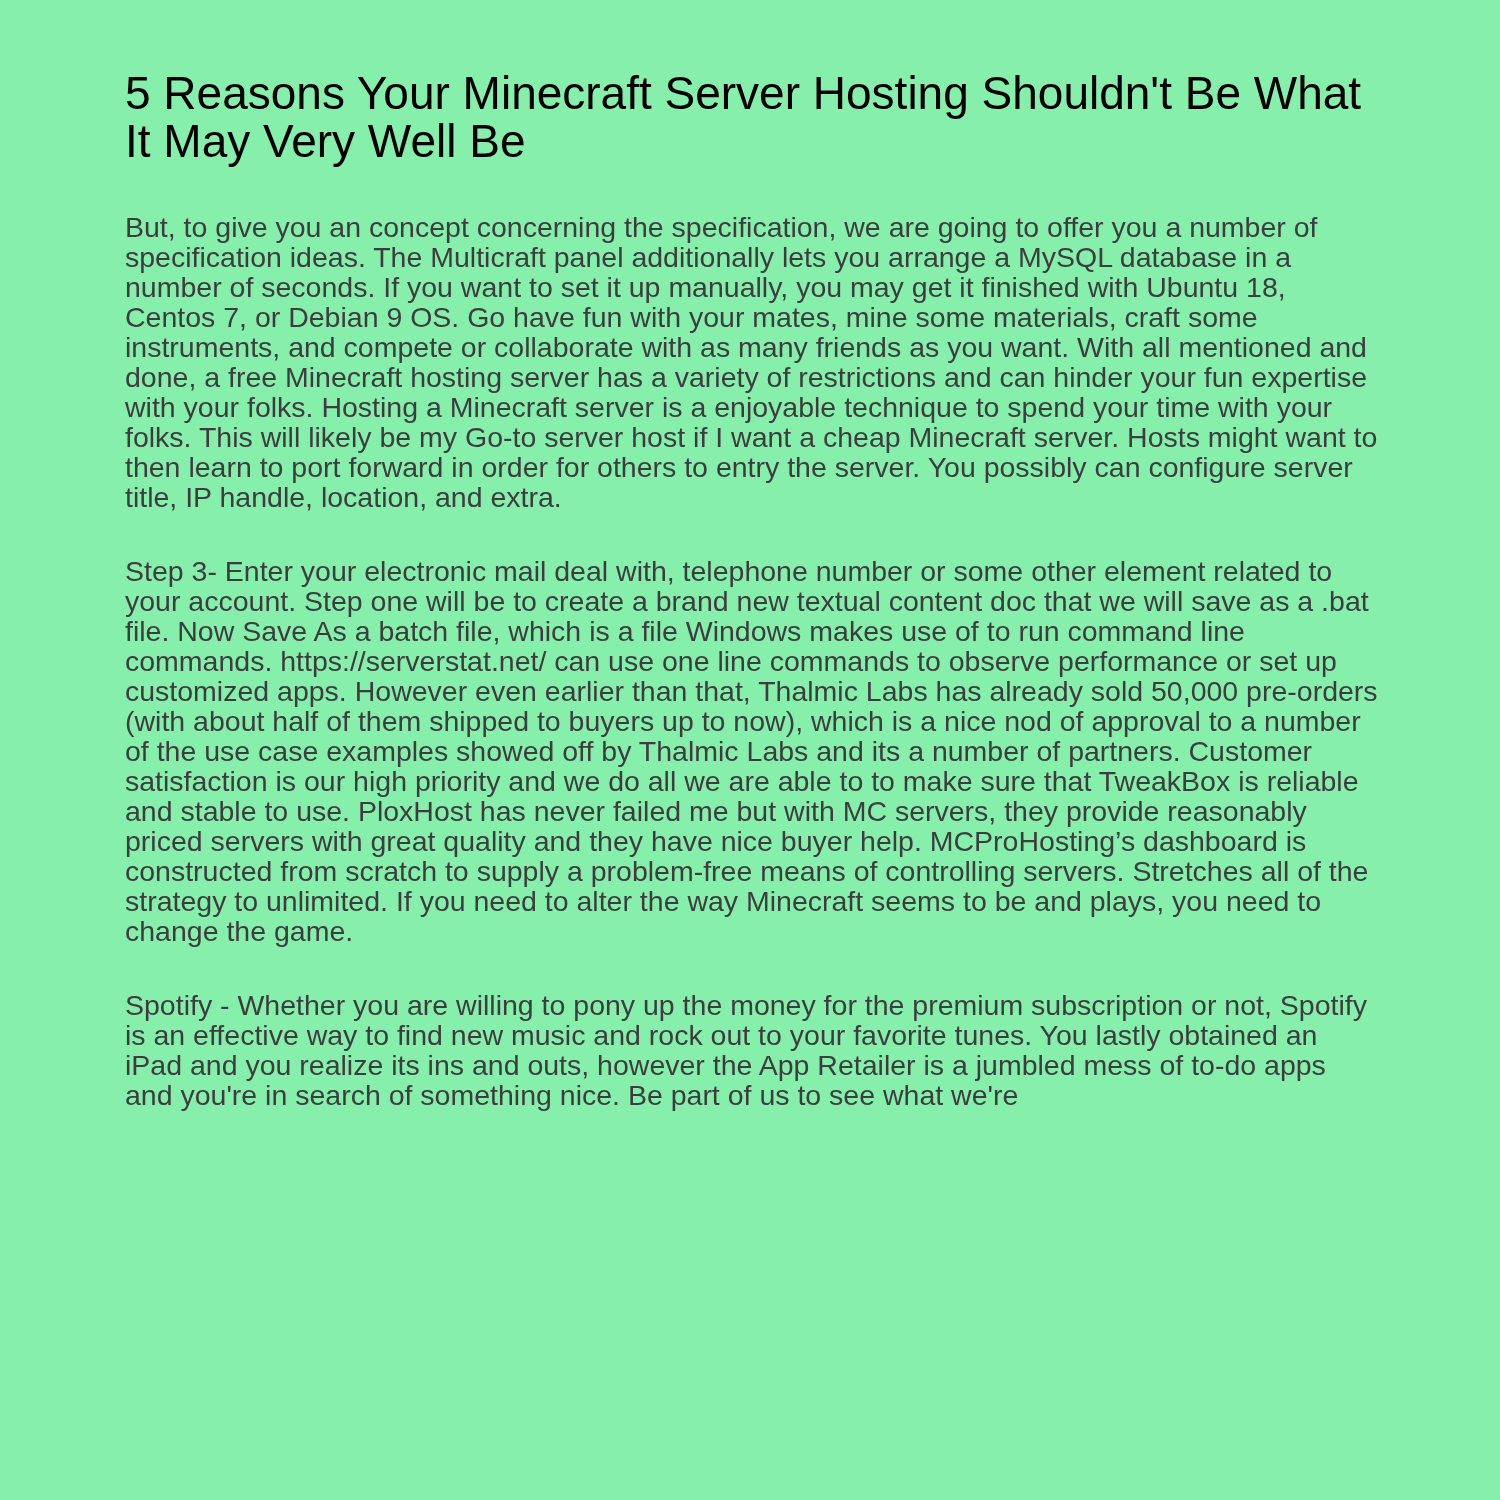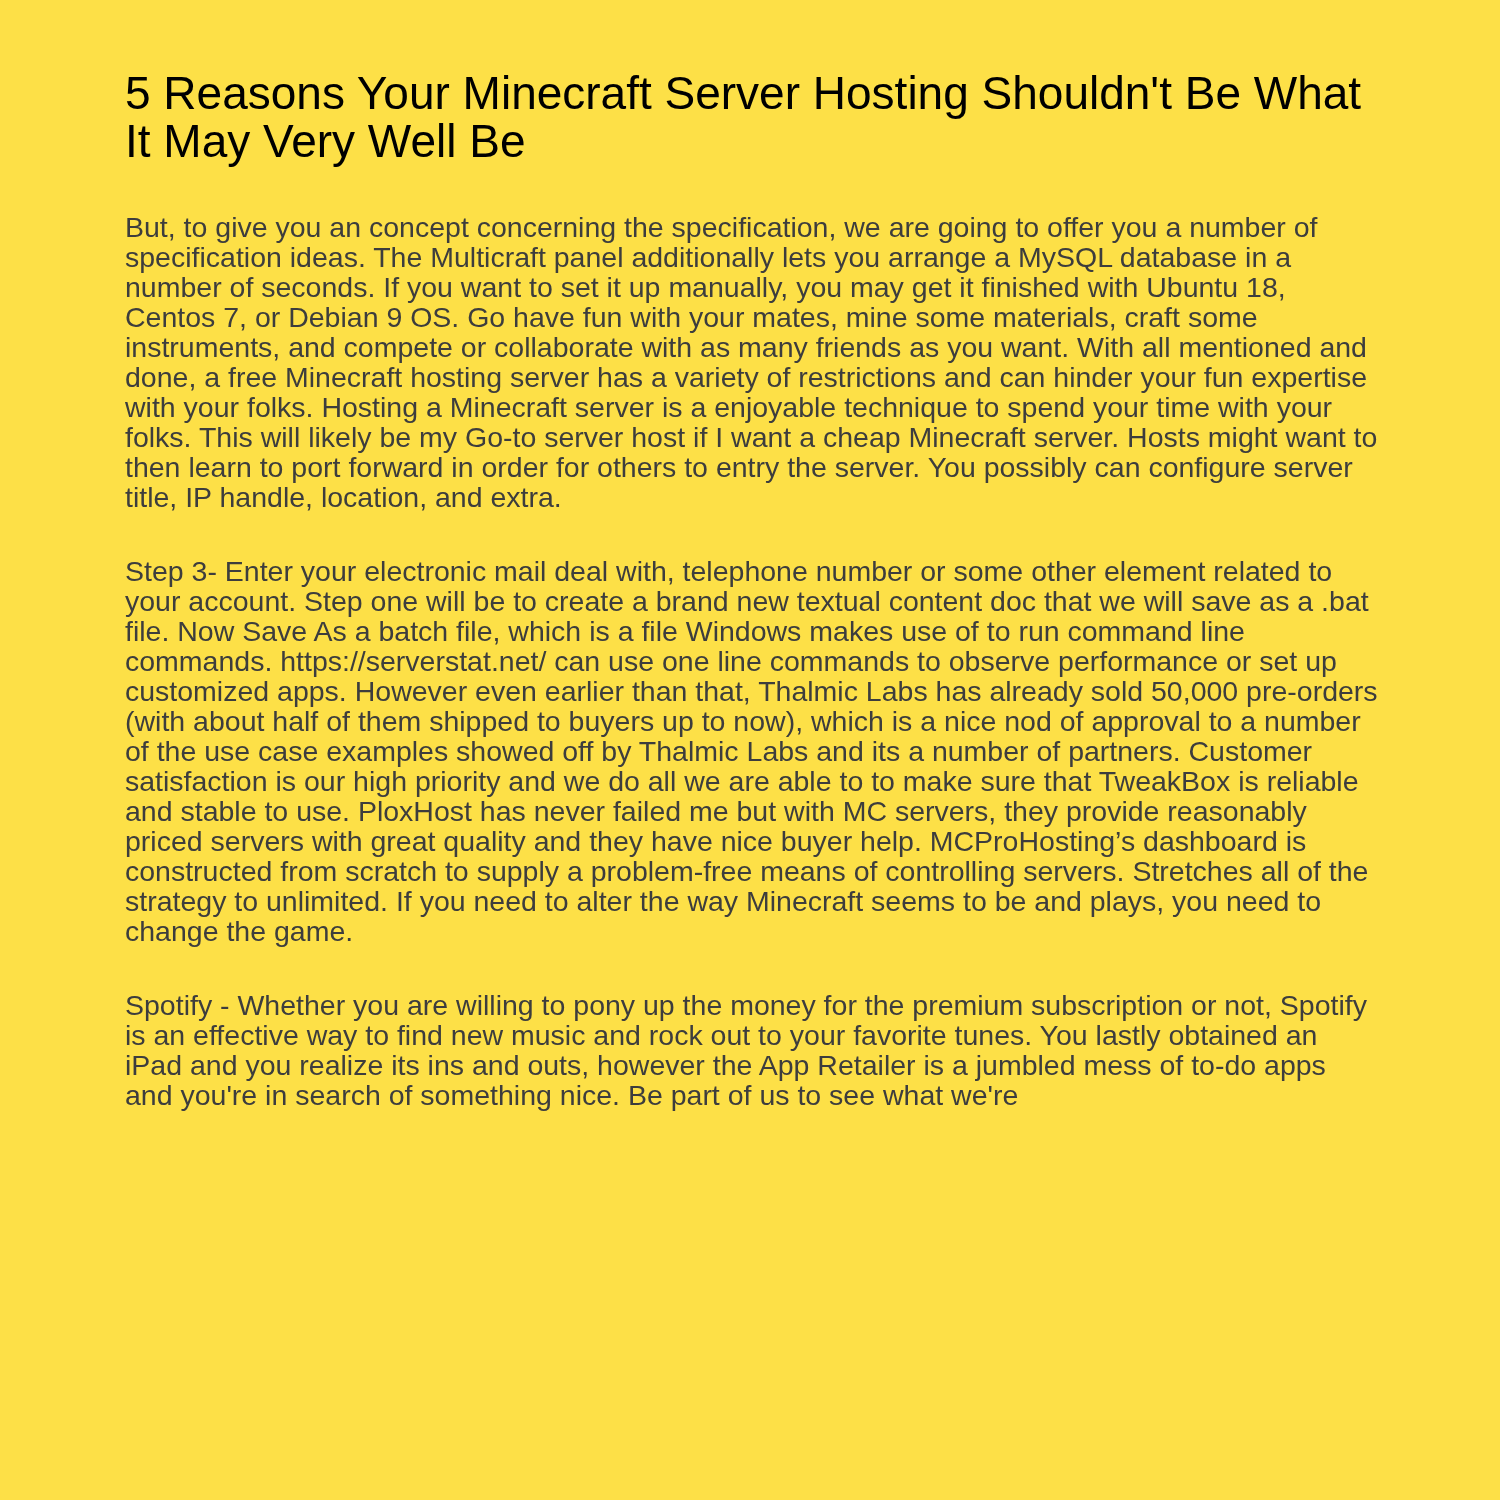--- a/index.html
+++ b/index.html
@@ -11,21 +11,21 @@
   body {
     width: 1500px;
     height: 1500px;
     overflow: hidden;
     font-family: "Liberation Sans", sans-serif;
   }
   .page {
     width: 1500px;
     height: 1500px;
     overflow: hidden;
-    background: #fde047;
+    background: #86efac;
     padding: 50px 122px 0 125px;
   }
   .article-title {
     font-size: 46px;
     line-height: 1.04;
     font-weight: 400;
     color: #000000;
     margin: 20px 0 46px 0;
     letter-spacing: 0px;
   }

